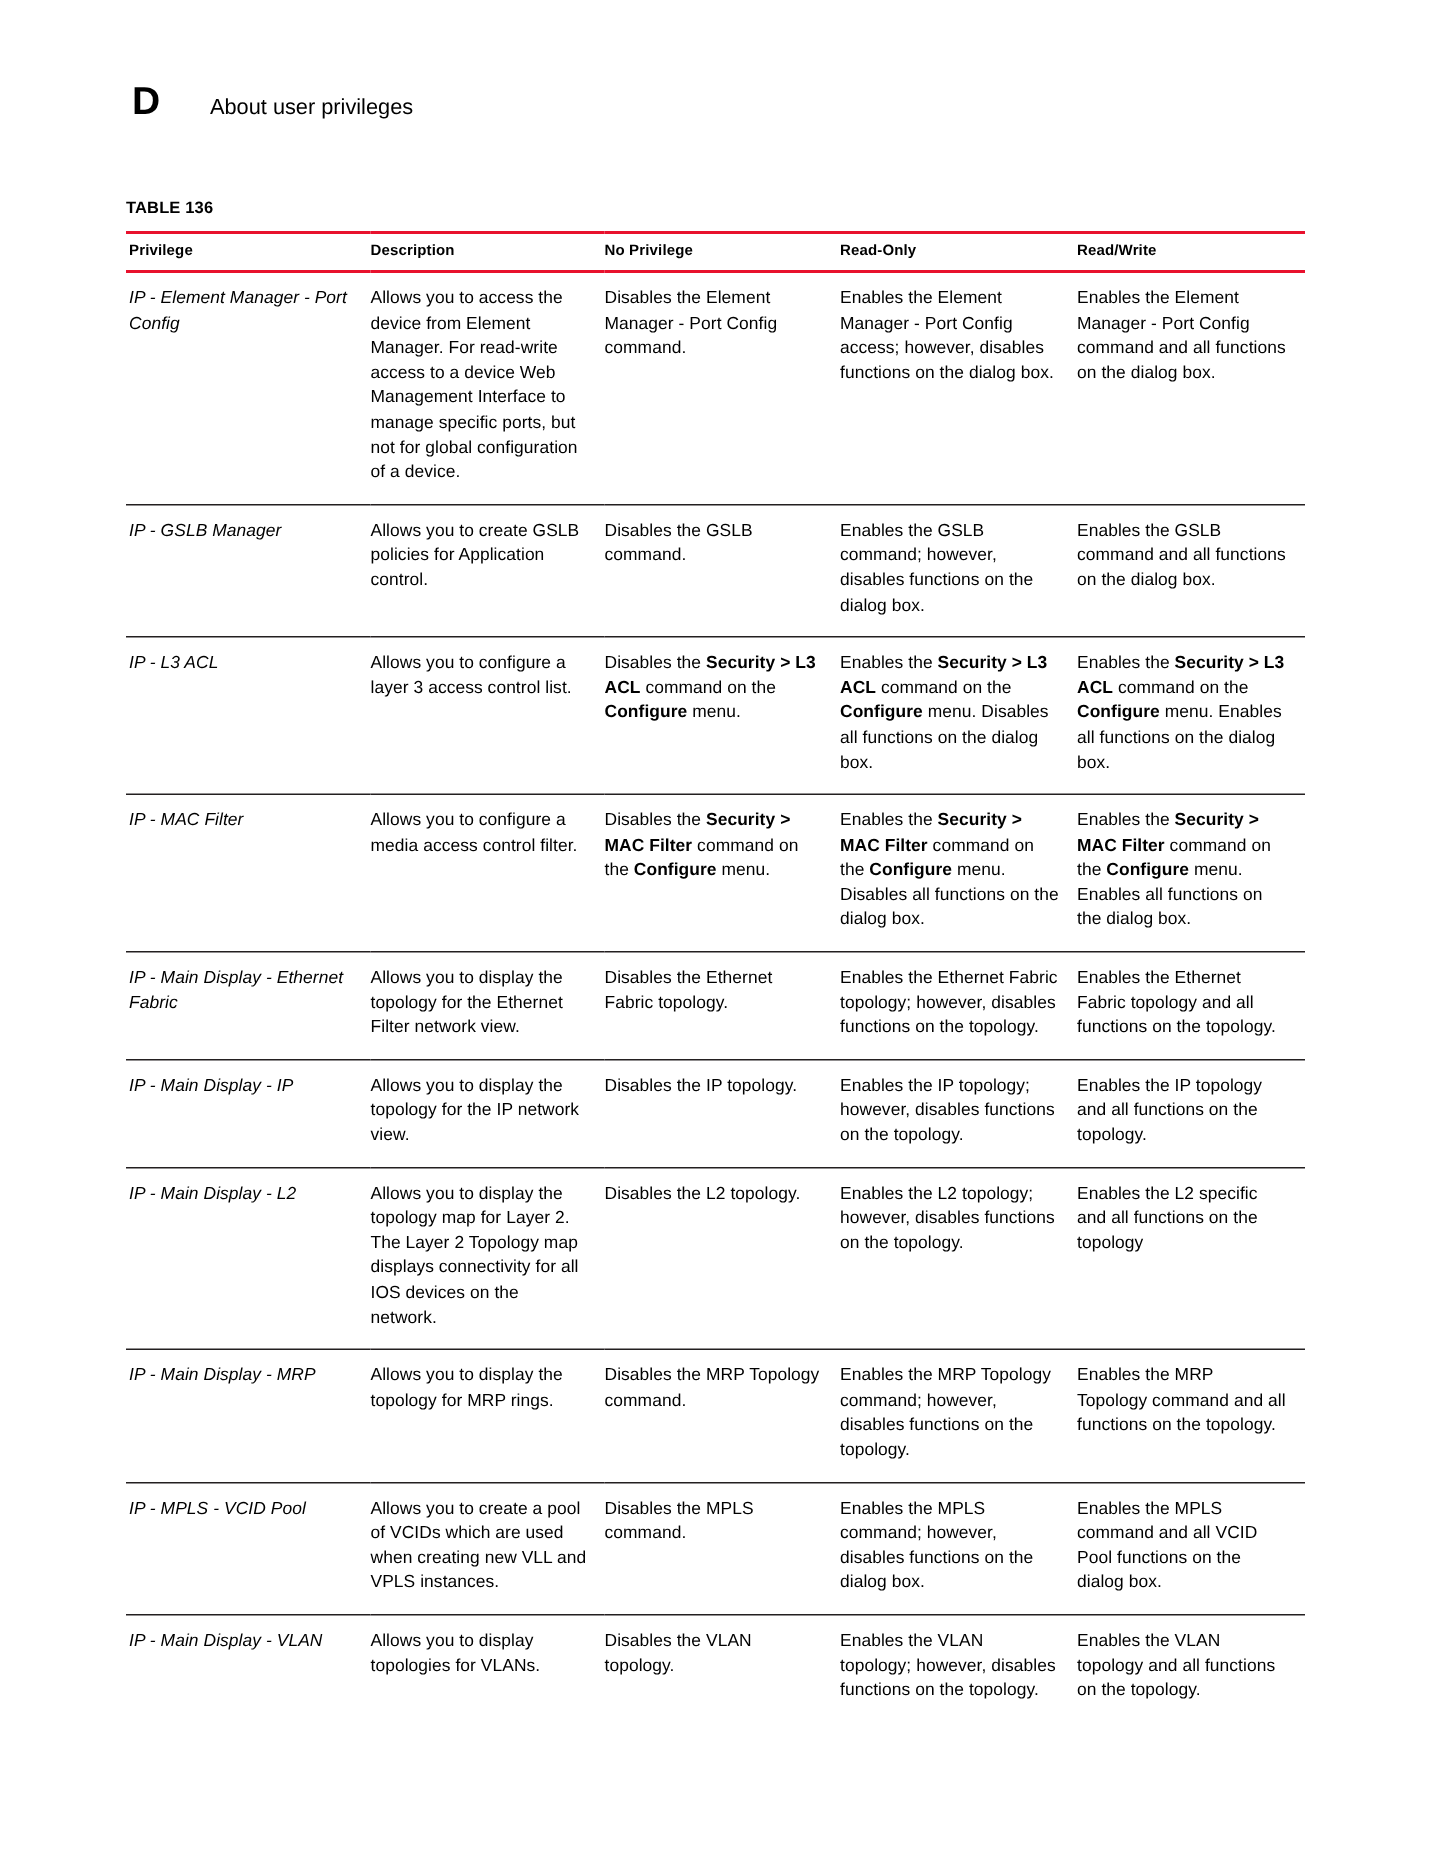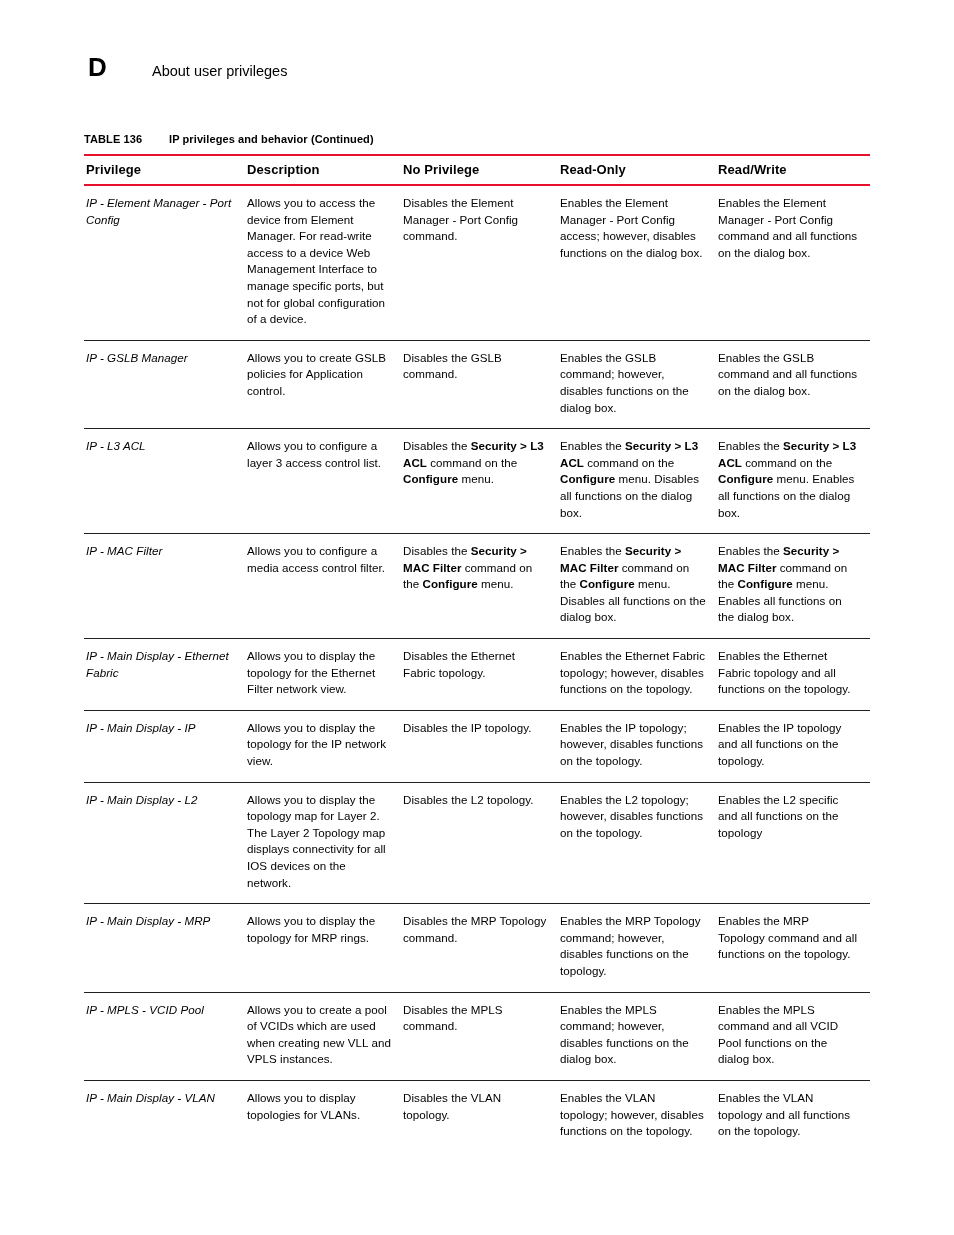--- a/index.html
+++ b/index.html
@@ -29,21 +29,20 @@
     font-weight: bold;
     line-height: 1;
     letter-spacing: -0.5px;
     width: 52px;
   }
   .page-header-title {
     font-size: 14.5px;
     font-weight: normal;
     line-height: 1;
     color: #000;
-    margin-left: 12px;
   }
 
   
   .table-caption {
     position: absolute;
     left: 84px;
     top: 133px;
     width: 786px;
     font-size: 11px;
     font-weight: bold;
@@ -69,21 +68,21 @@
   }
   .priv-table col.c-priv  { width: 163px; }
   .priv-table col.c-desc  { width: 156px; }
   .priv-table col.c-nopriv{ width: 157px; }
   .priv-table col.c-ro    { width: 158px; }
   .priv-table col.c-rw    { width: 152px; }
 
   .priv-table thead th {
     text-align: left;
     vertical-align: bottom;
-    font-size: 13px;
+    font-size: 10px;
     font-weight: bold;
     padding: 6px 10px 7px 0;
     border-top: 2px solid #e8112d;
     border-bottom: 2px solid #e8112d;
     letter-spacing: 0.1px;
   }
   .priv-table thead th:first-child { padding-left: 2px; }
 
   .priv-table tbody td {
     vertical-align: top;
@@ -101,21 +100,20 @@
 </head>
 <body>
 
 <div class="page-header">
   <div class="appendix-letter">D</div>
   <div class="page-header-title">About user privileges</div>
 </div>
 
 <div class="table-caption">
   <span class="table-caption-label">TABLE 136</span>
-  <span class="table-caption-text">IP privileges and behavior (Continued)</span>
 </div>
 
 <table class="priv-table">
   <colgroup>
     <col class="c-priv">
       <col class="c-desc">
       <col class="c-nopriv">
       <col class="c-ro">
       <col class="c-rw">
   </colgroup>

